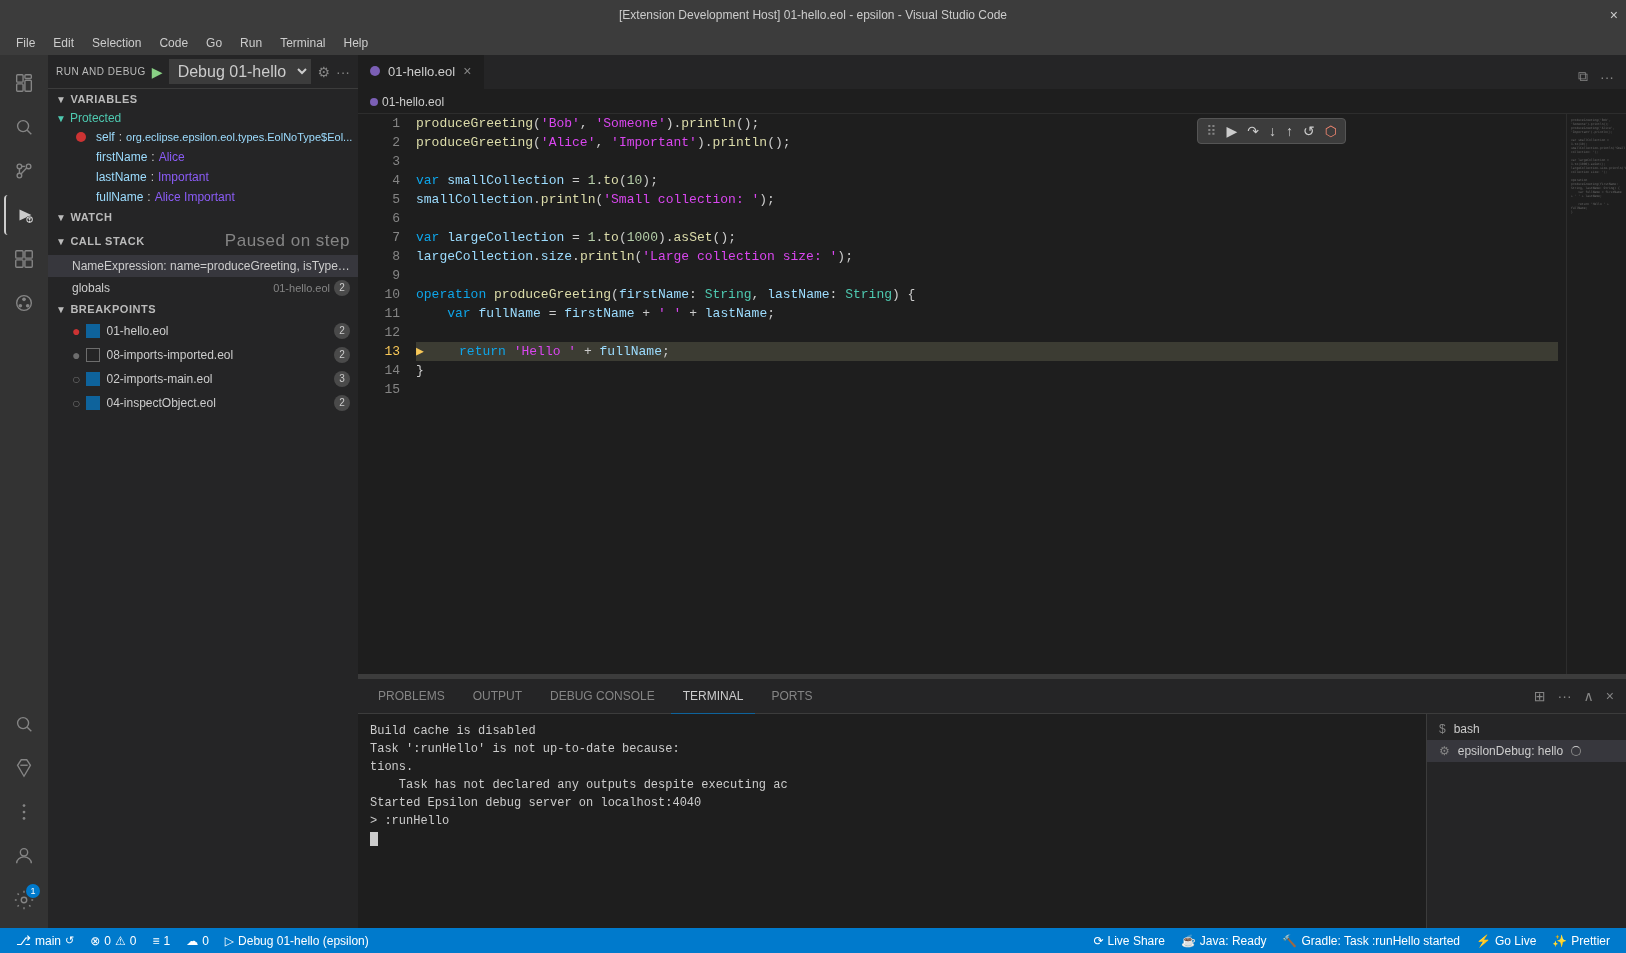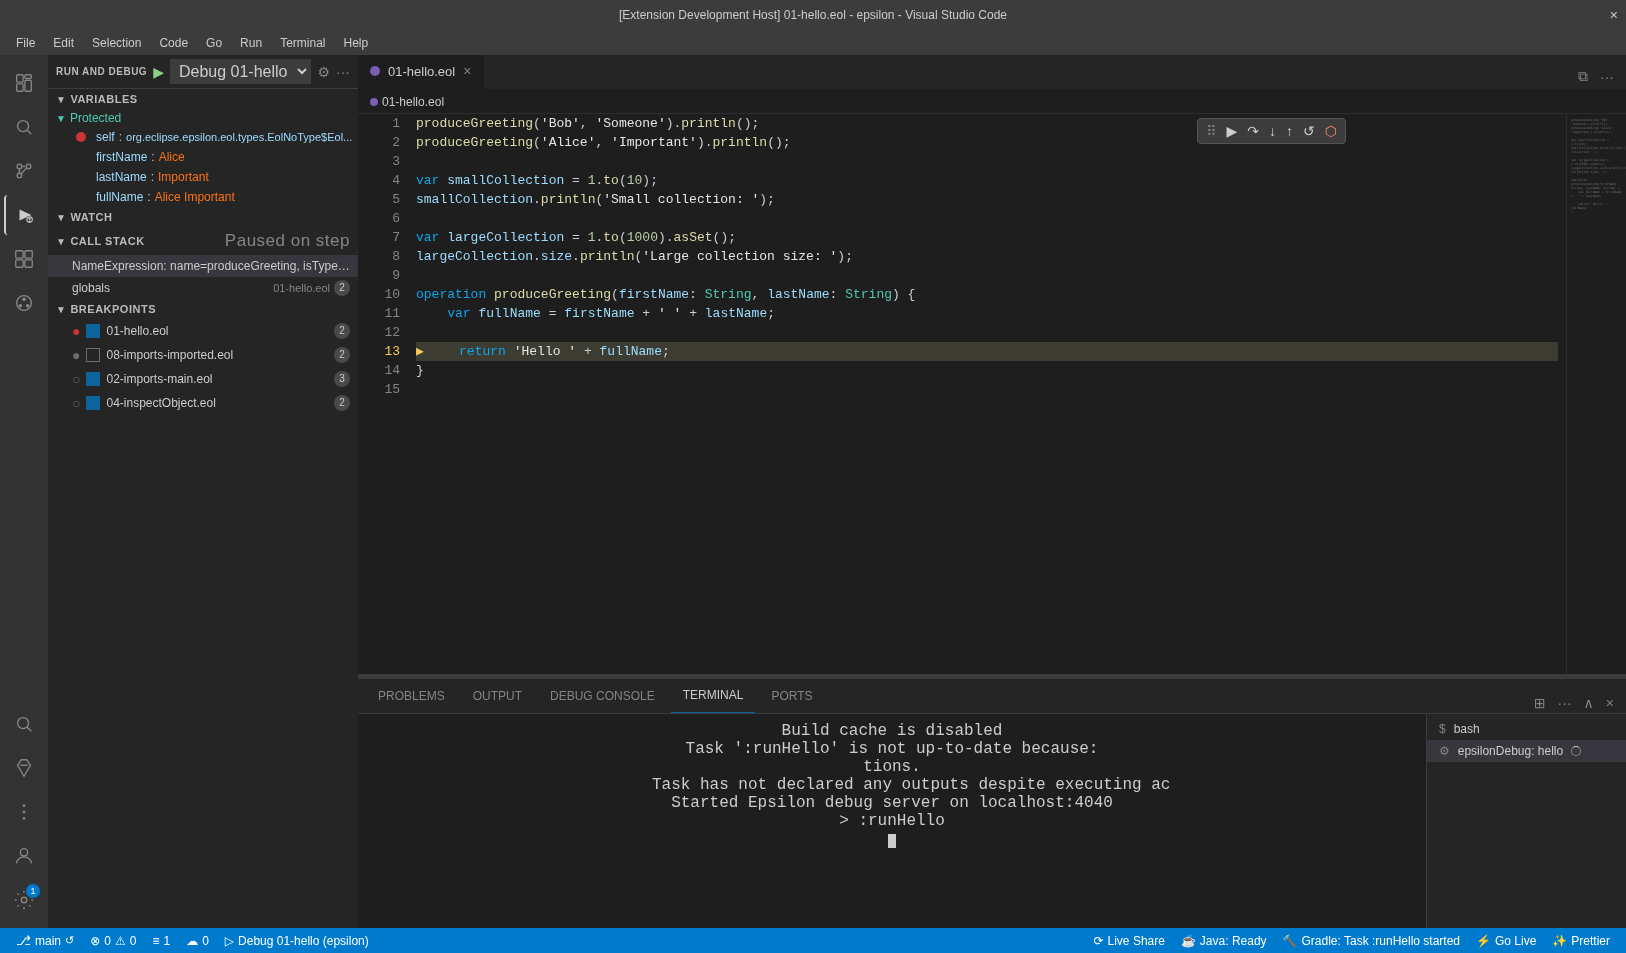--- a/index.html
+++ b/index.html
@@ -117,21 +117,21 @@
       align-items: center;
       padding: 4px 8px;
       gap: 6px;
       background: #252526;
       border-bottom: 1px solid #3c3c3c;
       flex-shrink: 0;
     }
     .debug-run-label {
       font-size: 10px;
       color: #bbbbbb;
-      font-weight: bold;
+      font-weight: normal;
       letter-spacing: 0.5px;
     }
     .debug-play-btn {
       color: #89d185;
       font-size: 14px;
       cursor: pointer;
     }
     .debug-select {
       background: #3c3c3c;
       color: #cccccc;
@@ -190,21 +190,21 @@
     .var-colon { color: #cccccc; margin-right: 4px; }
     .var-value { color: #ce9178; }
     .var-breakpoint {
       position: absolute;
       left: 16px;
       width: 10px;
       height: 10px;
       background: #cc3333;
       border-radius: 50%;
     }
-    .var-value-normal { color: #f97316; }
+    .var-value-normal { color: #8b5cf6; }
 
     
     .watch-section { flex-shrink: 0; }
 
     
     .callstack-section { flex-shrink: 0; }
     .callstack-header {
       display: flex;
       align-items: center;
       padding: 4px 8px;
@@ -414,21 +414,21 @@
     }
     .code-line {
       white-space: pre;
       position: relative;
       min-height: 19px;
     }
     .code-line.current-line {
       background: #fffeba22;
     }
     .k { color: #0ea5e9; } 
-    .s { color: #e5e5e5; } 
+    .s { color: #d946ef; } 
     .v { color: #9cdcfe; } 
     .f { color: #dcdcaa; } 
     .t { color: #4ec9b0; } 
     .p { color: #cccccc; } 
     .num { color: #b5cea8; } 
 
     
     .minimap {
       width: 60px;
       background: #1e1e1e;
@@ -451,21 +451,21 @@
       background: #1e1e1e;
       display: flex;
       flex-direction: column;
       border-top: 1px solid #3c3c3c;
       flex-shrink: 0;
     }
     .panel-tab-bar {
       height: 35px;
       background: #252526;
       display: flex;
-      align-items: flex-end;
+      align-items: center;
       padding: 0 8px;
       gap: 4px;
       flex-shrink: 0;
       border-bottom: 1px solid #3c3c3c;
     }
     .panel-tab {
       padding: 4px 12px;
       font-size: 12px;
       color: #858585;
       cursor: pointer;
@@ -494,24 +494,23 @@
     .panel-content {
       flex: 1;
       display: flex;
       overflow: hidden;
     }
     .terminal-area {
       flex: 1;
       background: #1e1e1e;
       padding: 8px 12px;
       font-family: 'Courier New', monospace;
-      font-size: 16px;
+      font-size: 12px;
       color: #cccccc;
       overflow-y: auto;
-      text-align: center;
     }
     .terminal-line { line-height: 18px; white-space: pre-wrap; }
     .terminal-cursor {
       display: inline-block;
       width: 8px;
       height: 14px;
       background: #cccccc;
       vertical-align: text-bottom;
     }
 

